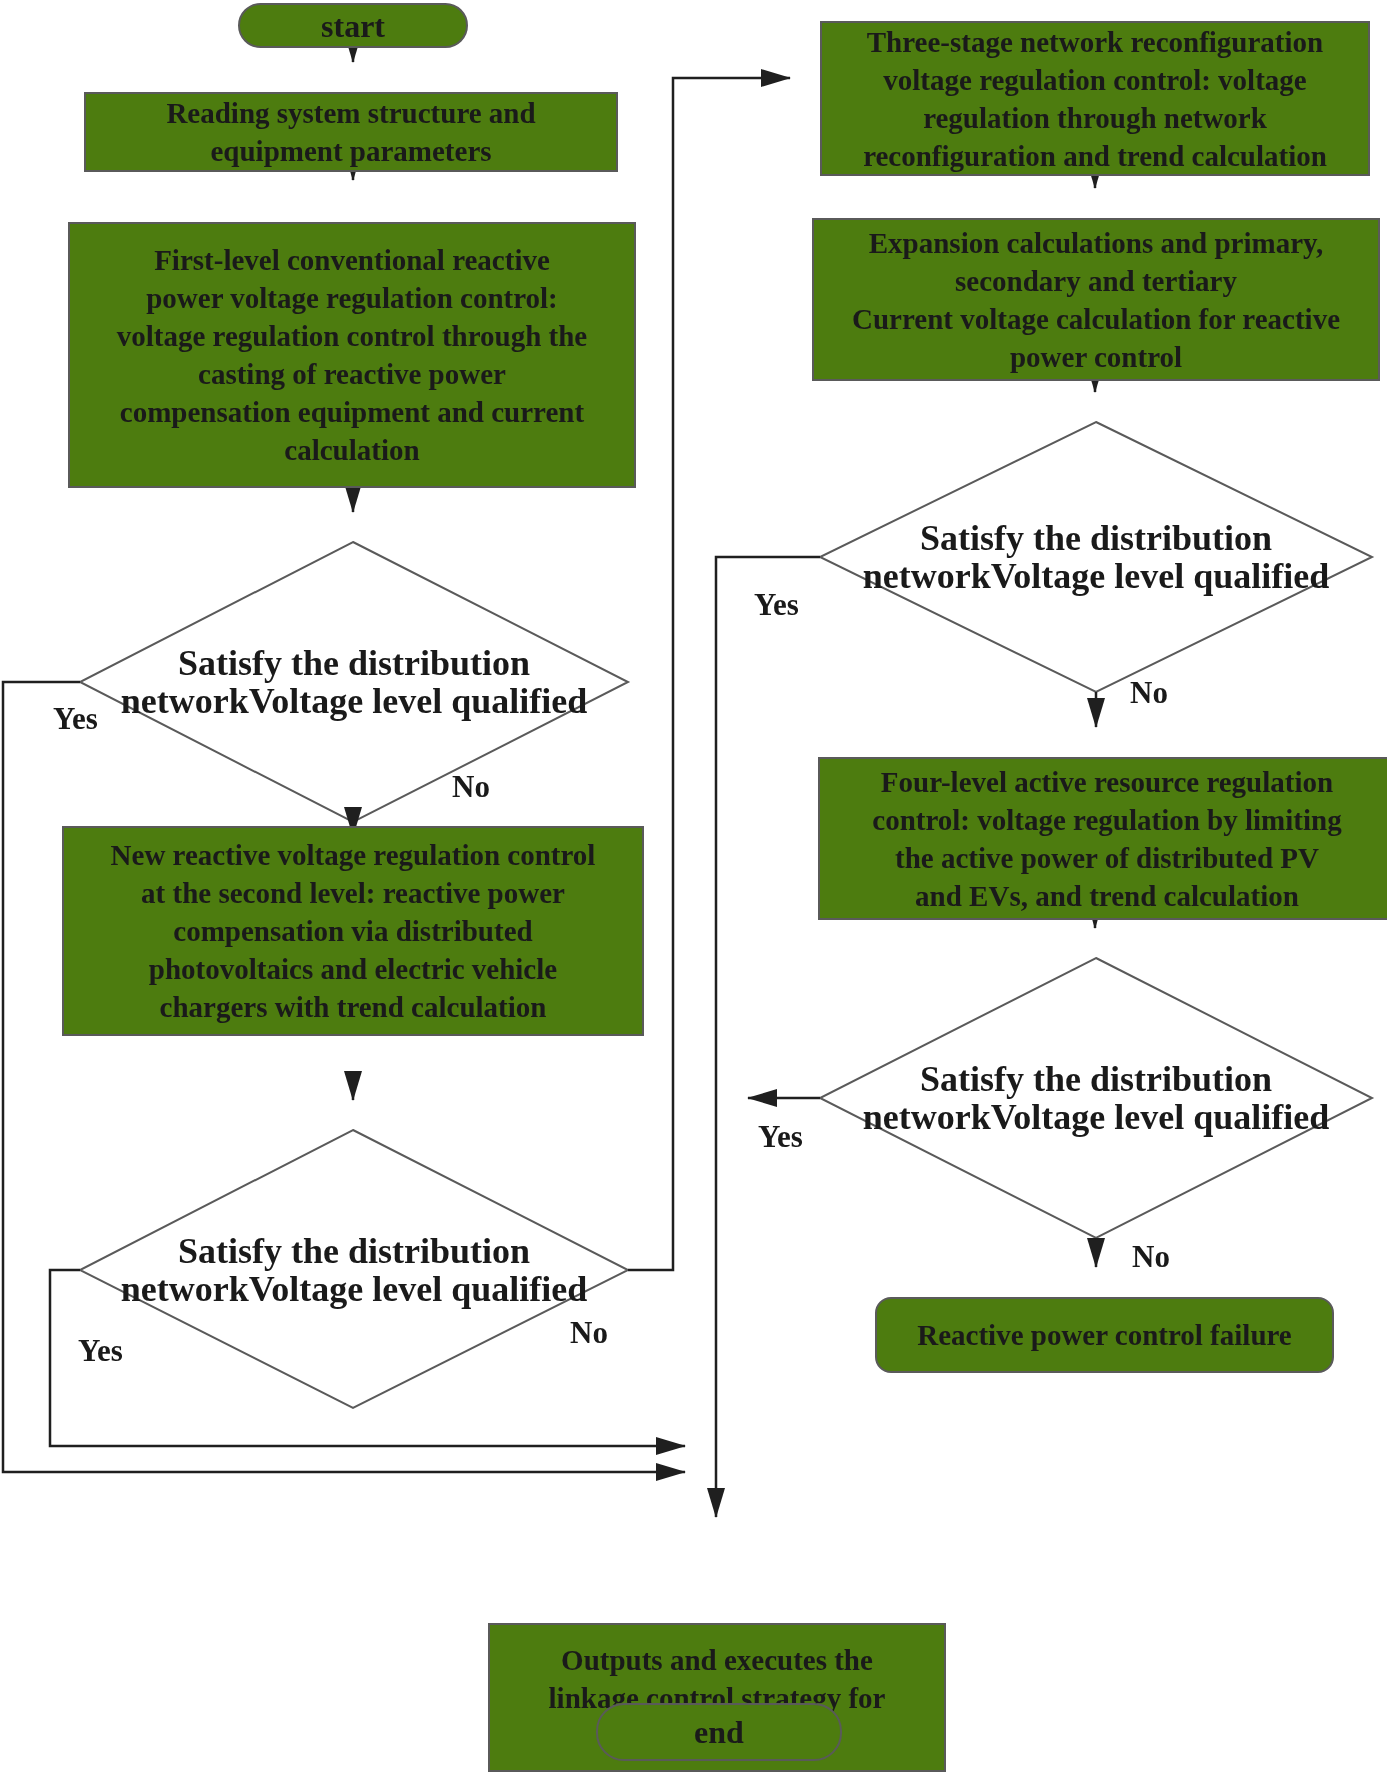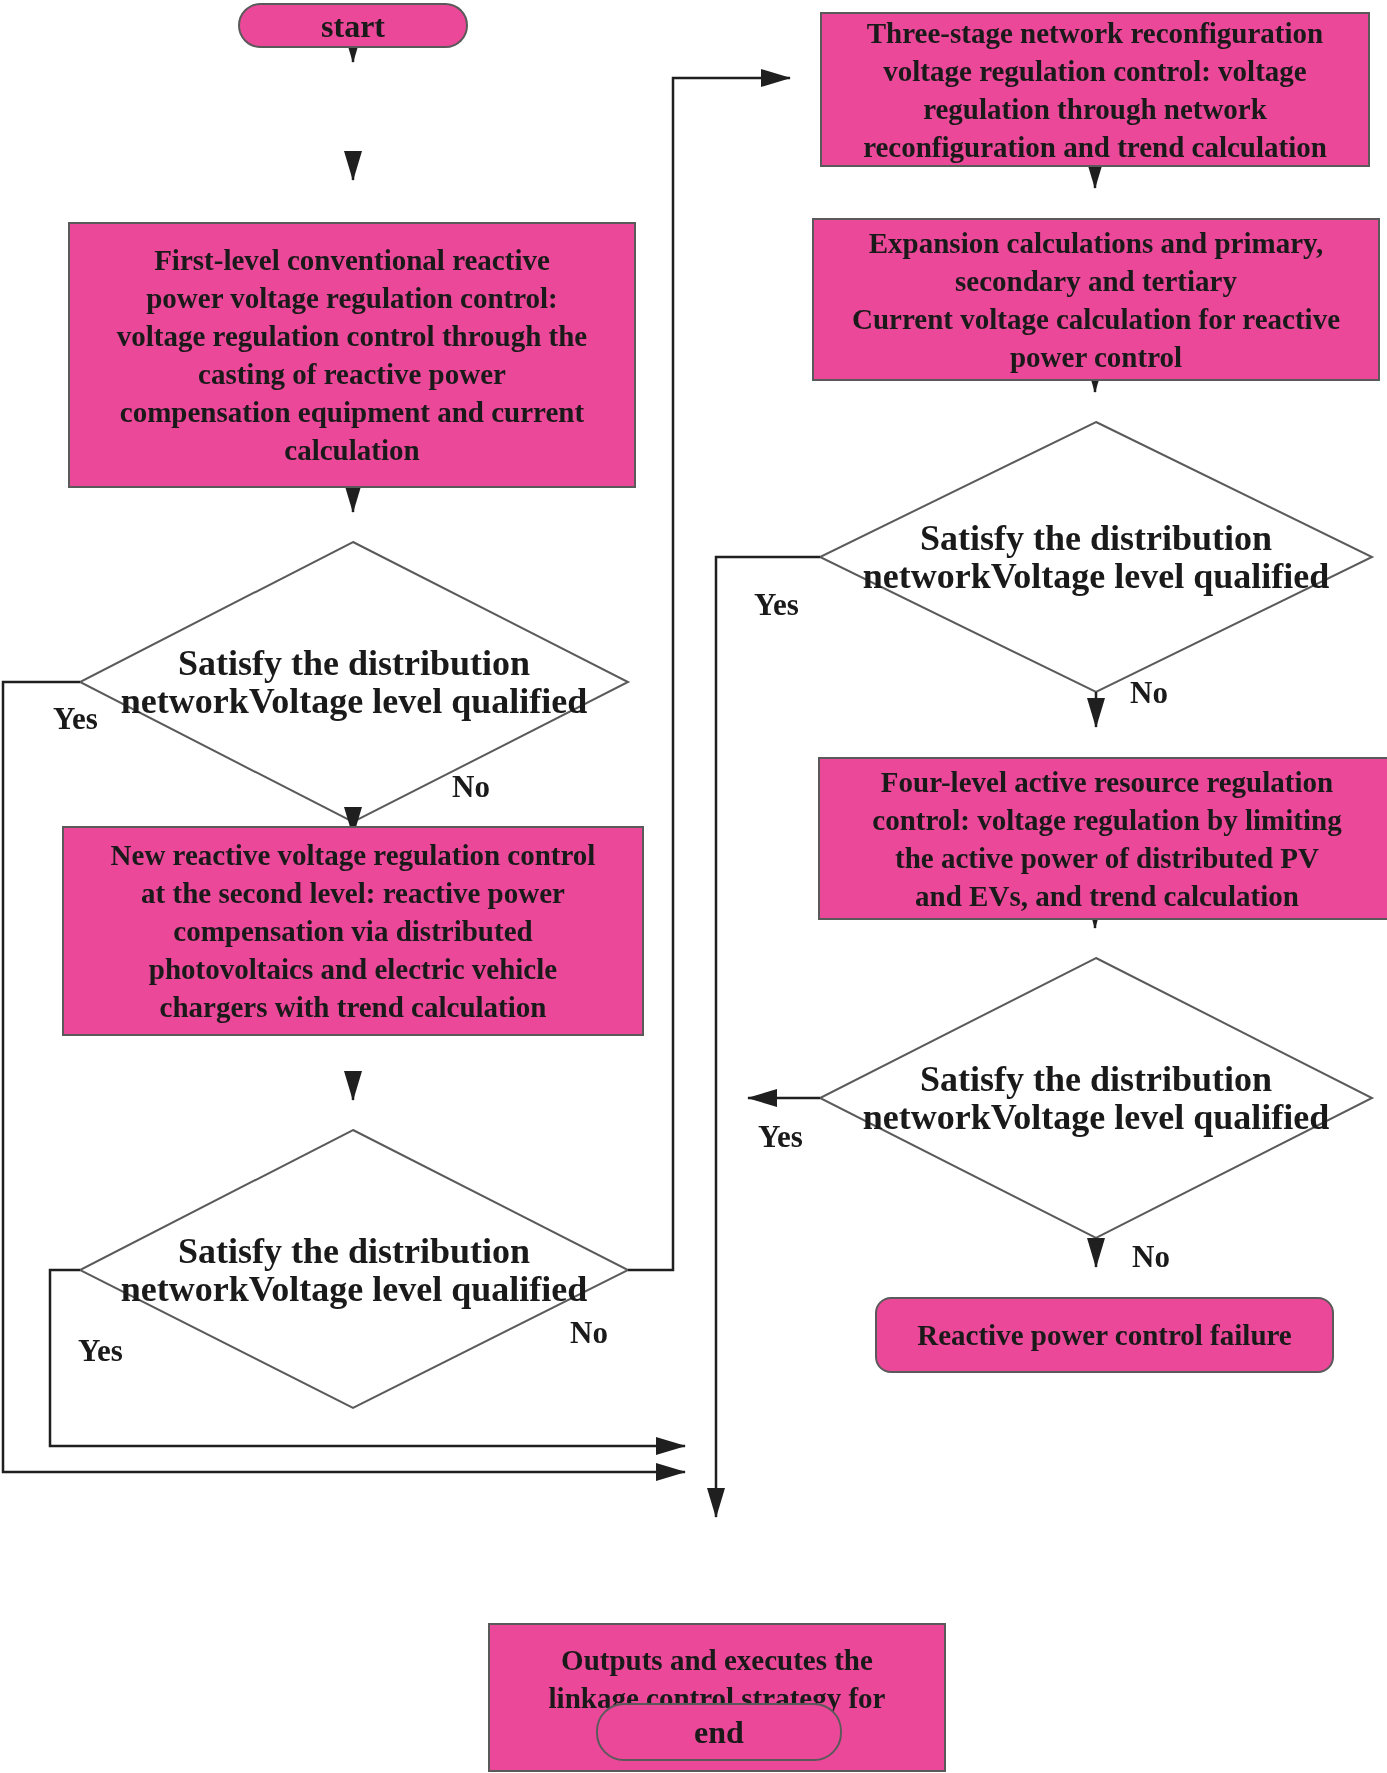--- a/index.html
+++ b/index.html
@@ -13,21 +13,21 @@
   }
   #wires{position:absolute;left:0;top:0;width:1387px;height:1773px;}
   .node{
     position:absolute;
     display:flex;align-items:center;justify-content:center;
     text-align:center;
     font-weight:bold;
     font-size:29px;line-height:38px;
     white-space:pre-line;
     border:2px solid #5a5a5a;
-    background:#ec4899;
+    background:#4d7c0f;
     box-sizing:border-box;
   }
   .terminal{border-radius:28px;font-size:32px;}
   .dtext{
     position:absolute;
     display:flex;align-items:center;justify-content:center;
     text-align:center;
     font-weight:bold;
     font-size:36px;line-height:38px;
     white-space:pre-line;
@@ -78,35 +78,37 @@
       <path d="M820,557 H716 V1517" marker-end="url(#ah)"></path>
 
       <path d="M820,1098 H748" marker-end="url(#ah)"></path>
 
       <path d="M716,1664 V1673" marker-end="url(#ah)"></path>
     </g>
   </svg>
 
   <div class="node terminal" style="left:238px;top:3px;width:230px;height:45px;">start</div>
 
+  <div class="node" style="left:84px;top:92px;width:534px;height:80px;">Reading system structure and
+equipment parameters</div>
 
   <div class="node" style="left:68px;top:222px;width:568px;height:266px;">First-level conventional reactive
 power voltage regulation control:
 voltage regulation control through the
 casting of reactive power
 compensation equipment and current
 calculation</div>
 
   <div class="node" style="left:62px;top:826px;width:582px;height:210px;">New reactive voltage regulation control
 at the second level: reactive power
 compensation via distributed
 photovoltaics and electric vehicle
 chargers with trend calculation</div>
 
-  <div class="node" style="left:820px;top:12px;width:550px;height:155px;">Three-stage network reconfiguration
+  <div class="node" style="left:820px;top:21px;width:550px;height:155px;">Three-stage network reconfiguration
 voltage regulation control: voltage
 regulation through network
 reconfiguration and trend calculation</div>
 
   <div class="node" style="left:812px;top:218px;width:568px;height:163px;">Expansion calculations and primary,
 secondary and tertiary
 Current voltage calculation for reactive
 power control</div>
 
   <div class="node" style="left:818px;top:757px;width:578px;height:163px;">Four-level active resource regulation

